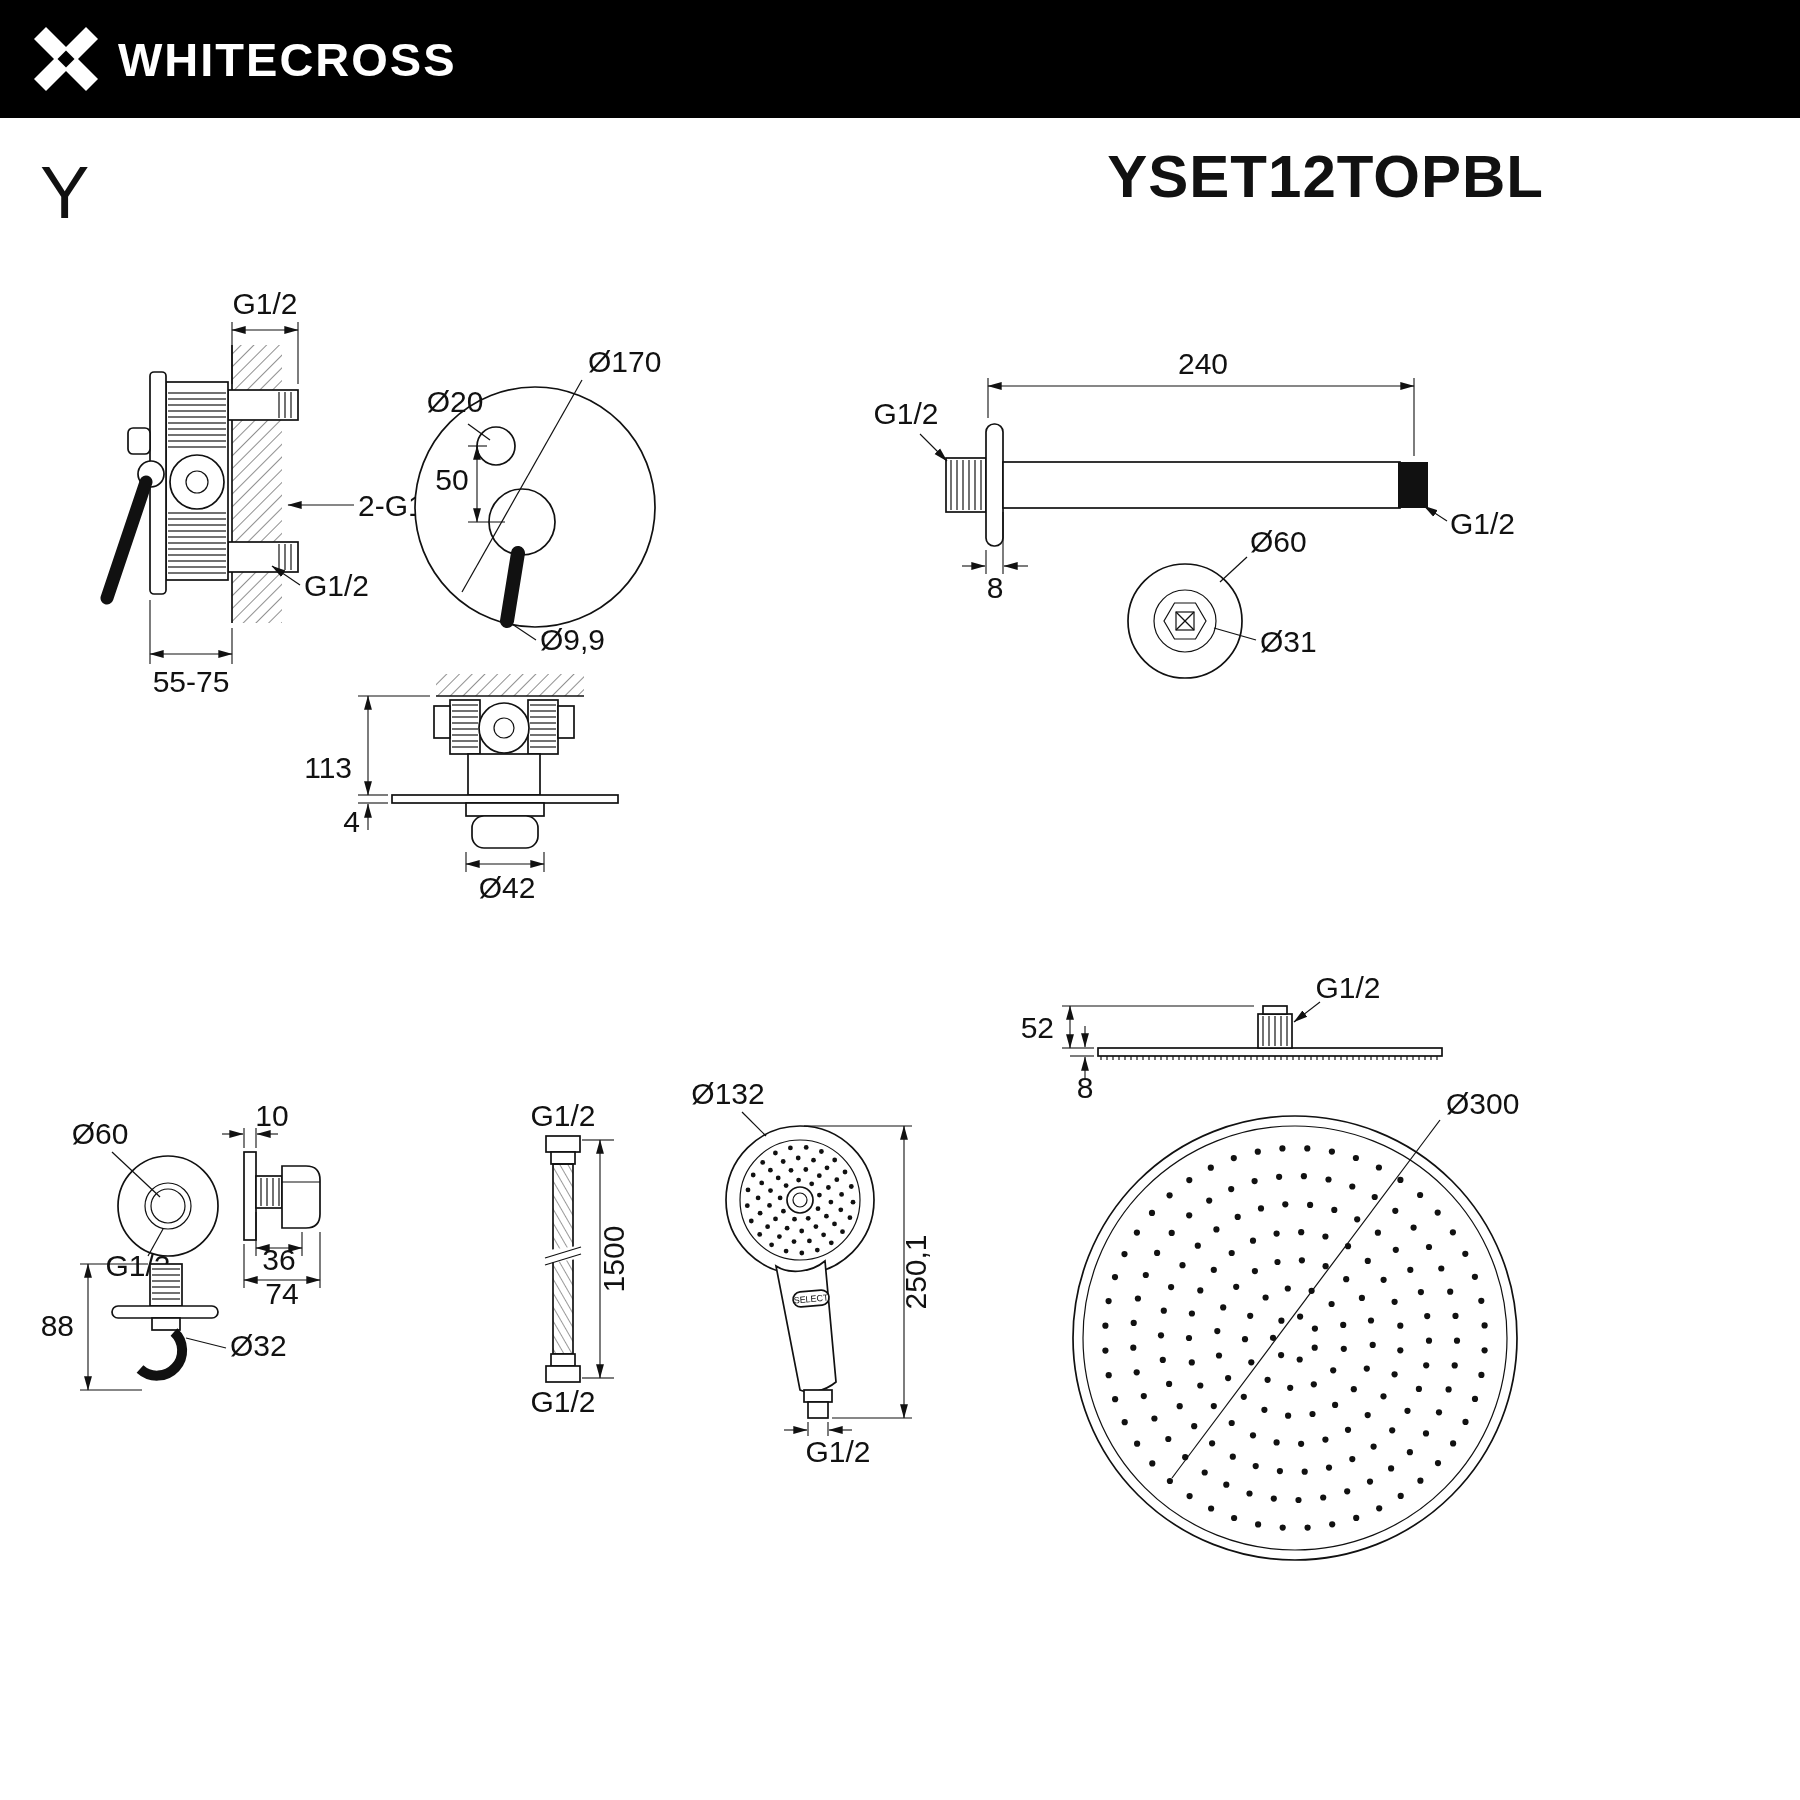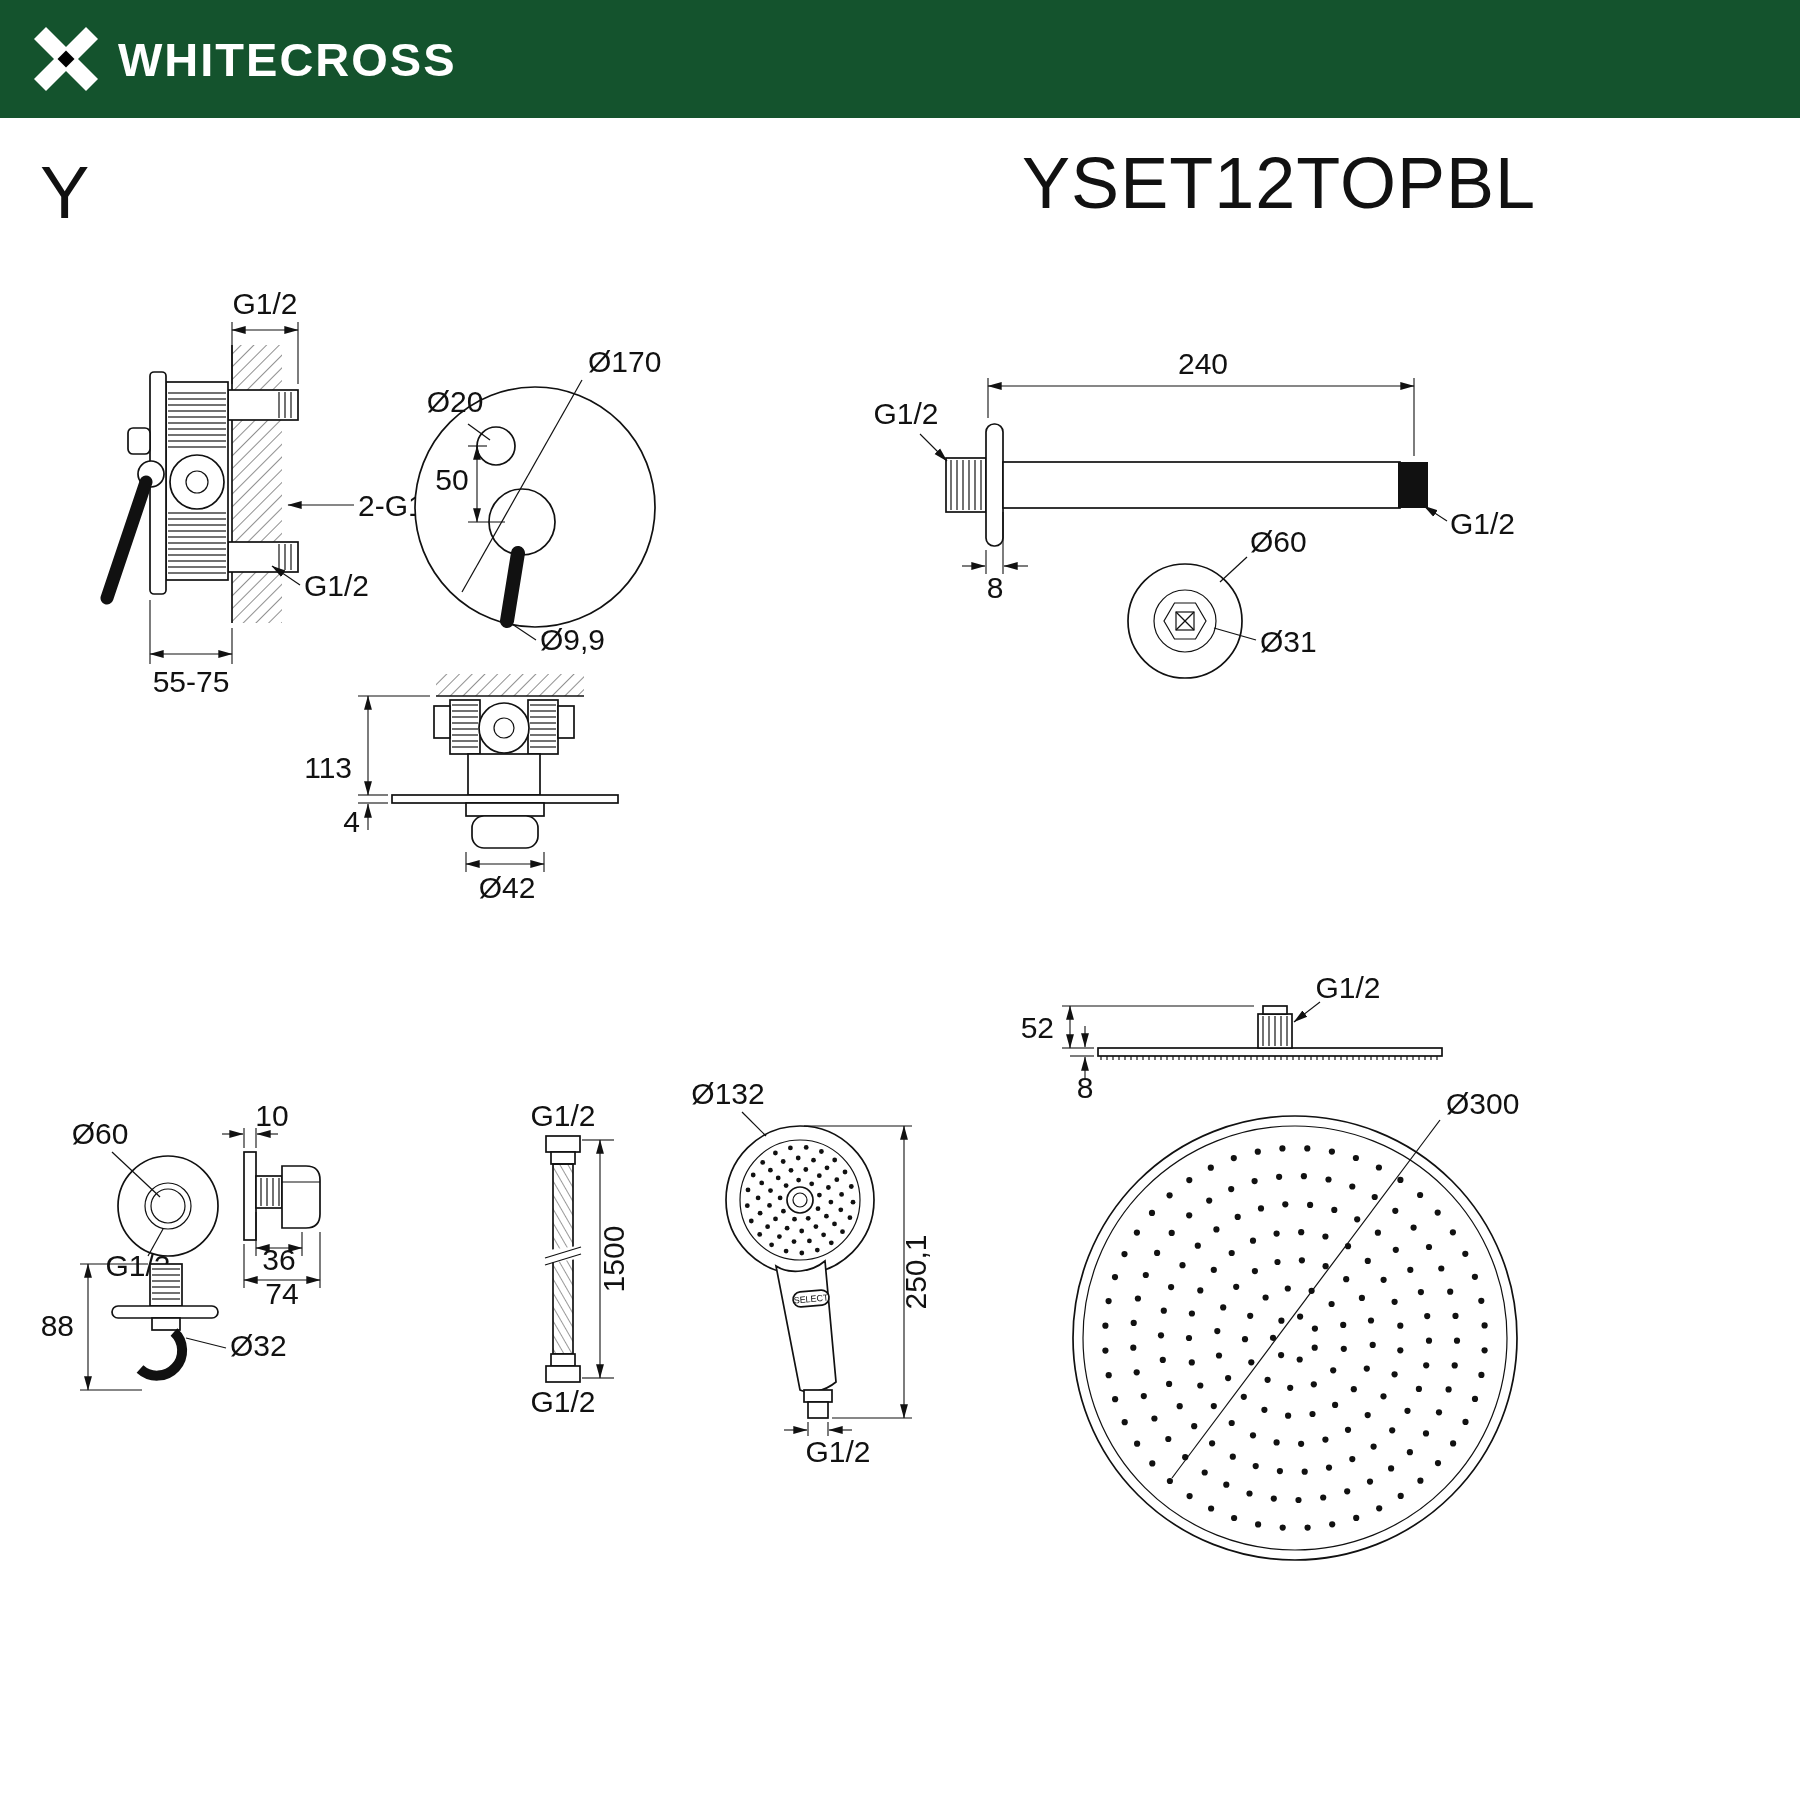--- a/index.html
+++ b/index.html
@@ -3,31 +3,31 @@
 <meta charset="utf-8">
 <style>
   * { margin:0; padding:0; box-sizing:border-box; }
   html,body { background:#fff; }
   body {
     width:1800px; height:1800px; position:relative; overflow:hidden;
     font-family:"Liberation Sans", sans-serif; color:#111;
   }
   .header {
     position:absolute; top:0; left:0; width:1800px; height:118px;
-    background:#14532d; display:flex; align-items:center; padding-left:30px;
+    background:#000000; display:flex; align-items:center; padding-left:30px;
   }
   .logo { width:72px; height:72px; flex:0 0 auto; }
   .brand {
     color:#fff; font-size:47px; font-weight:bold; letter-spacing:2px; margin-left:16px;
   }
   .series {
     position:absolute; left:40px; top:150px; font-size:74px; font-weight:400;
   }
   .model {
-    position:absolute; right:264px; top:142px; font-size:72px; font-weight:400; letter-spacing:1px;
+    position:absolute; right:256px; top:142px; font-size:60px; font-weight:700; letter-spacing:1px;
   }
   svg.drawings { position:absolute; top:0; left:0; }
   svg text { font-size:30px; fill:#111; font-family:"Liberation Sans", sans-serif; }
   svg text.tiny { font-size:9px; }
   .fw   { fill:#fff; stroke:#111; stroke-width:1.7; }
   .ln   { stroke:#111; stroke-width:1.7; fill:none; }
   .thin { stroke:#111; stroke-width:1.2; fill:none; }
   .dim  { stroke:#111; stroke-width:1.1; fill:none; }
 </style>
 </head>

